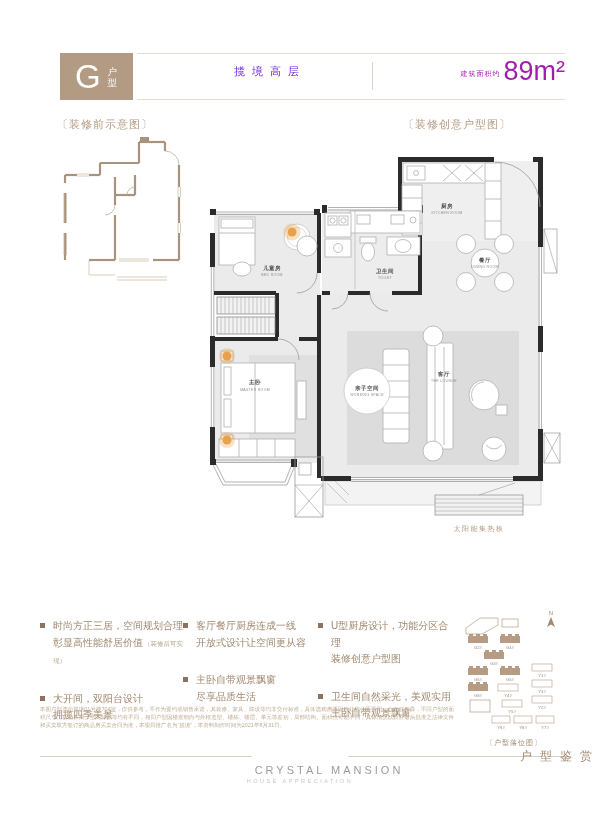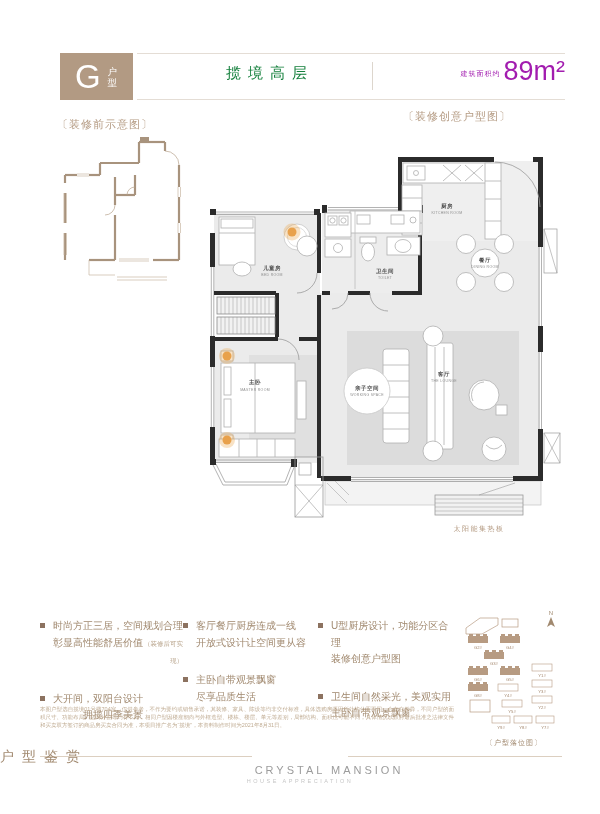--- a/index.html
+++ b/index.html
@@ -5,48 +5,48 @@
   html,body{margin:0;padding:0;background:#fff;}
   #page{position:relative;width:600px;height:814px;background:#ffffff;overflow:hidden;
         font-family:"Liberation Sans",sans-serif;}
   .abs{position:absolute;}
   
   #badge{left:60px;top:53px;width:73px;height:47px;background:#b29a83;color:#fff;
          display:flex;align-items:center;justify-content:center;gap:7px;}
   #badge .g{font-size:33px;font-weight:400;line-height:1;}
   #badge .tp{display:flex;flex-direction:column;font-size:9.5px;line-height:11px;letter-spacing:1px;}
   .hline{height:1px;background:#e4ddd5;}
-  #title{left:160px;top:64px;width:220px;text-align:center;font-size:15px;color:#15803d;
+  #title{left:160px;top:64px;width:220px;text-align:center;font-size:11px;color:#6d28d9;
          letter-spacing:7px;font-weight:400;}
   #vdiv{left:372px;top:62px;width:1px;height:28px;background:#ddd6cd;}
   #area{right:35px;top:58px;display:flex;align-items:flex-end;color:#a21caf;}
   #area .pre{font-size:7px;padding-bottom:6px;margin-right:3px;letter-spacing:1px;}
   #area .val{font-size:27px;font-weight:300;line-height:1;}
   .planlabel{font-size:11px;color:#b49a82;letter-spacing:1px;}
   
   .cn{font:600 5.5px "Liberation Sans",sans-serif;fill:#4f4f4f;text-anchor:middle;letter-spacing:.5px;}
   .en{font:3.5px "Liberation Sans",sans-serif;fill:#909090;text-anchor:middle;letter-spacing:.3px;}
   .solartxt{font:7px "Liberation Sans",sans-serif;fill:#b49a82;text-anchor:middle;letter-spacing:1.5px;}
   .bldg{font:4.2px "Liberation Sans",sans-serif;fill:#a3866c;text-anchor:middle;}
   
   #features{left:40px;top:618px;width:418px;display:flex;}
   .fcol{display:flex;flex-direction:column;}
-  .fcol1{width:143px;text-align:right;} .fcol2{width:135px;} .fcol3{width:140px;}
+  .fcol1{width:143px;} .fcol2{width:135px;} .fcol3{width:140px;}
   .fitem{display:flex;margin-bottom:21px;}
   .sq{width:5px;height:5px;background:#8c7260;margin:5px 8px 0 0;flex:none;}
   .ftxt{font-size:10px;line-height:16.5px;color:#a1896f;}
   .note{font-size:6.5px;color:#b9a58d;margin-left:1px;}
   
   #disclaimer{left:40px;top:705px;width:414px;font-size:5.5px;line-height:8px;color:#c0ac93;
               text-align:justify;}
   
   #sitemap-label{left:458px;top:738px;width:112px;text-align:center;font-size:7px;color:#a1896f;letter-spacing:1px;}
   
   .fline{top:756px;height:1px;background:#dccfc0;}
-  #ft-cn{left:0;top:748px;width:600px;text-align:left;font-size:14px;color:#a1896f;letter-spacing:8px;}
+  #ft-cn{left:0;top:748px;width:600px;text-align:right;font-size:12px;color:#a1896f;letter-spacing:8px;}
   #ft-en{left:0;top:764px;width:600px;text-align:center;font-size:11px;color:#9c9c9c;letter-spacing:3px;margin-left:29px;}
   #ft-sub{left:0;top:778px;width:600px;text-align:center;font-size:5.5px;color:#c6c6c6;letter-spacing:2.5px;}
 </style>
 </head>
 <body>
 
 <div id="page">
 
   <div class="abs" id="badge">
     <span class="g">G</span>
@@ -58,21 +58,21 @@
   <div class="abs hline" style="left:137px;top:53px;width:428px;"></div>
   <div class="abs hline" style="left:137px;top:99px;width:428px;"></div>
   <div class="abs" id="title">揽境高层</div>
   <div class="abs" id="vdiv"></div>
   <div class="abs" id="area">
     <span class="pre">建筑面积约</span>
     <span class="val">89m²</span>
   </div>
 
   <div class="abs planlabel" style="left:57px;top:117px;">〔装修前示意图〕</div>
-  <div class="abs planlabel" style="left:403px;top:109px;">〔装修创意户型图〕</div>
+  <div class="abs planlabel" style="left:403px;top:117px;">〔装修创意户型图〕</div>
 
   <svg class="abs" style="left:55px;top:135px;" width="140" height="150" viewBox="0 0 140 150">
     <g stroke="#a8937d" stroke-width="2.2" fill="none">
       <path d="M84,7 H110"></path>
         <path d="M110,7 V16"></path>
         <path d="M124,30 V52"></path>
         <path d="M124,62 V88"></path>
       <path d="M124,98 V125"></path>
         <path d="M124,125 H98"></path>
         <path d="M60,125 H34"></path>

